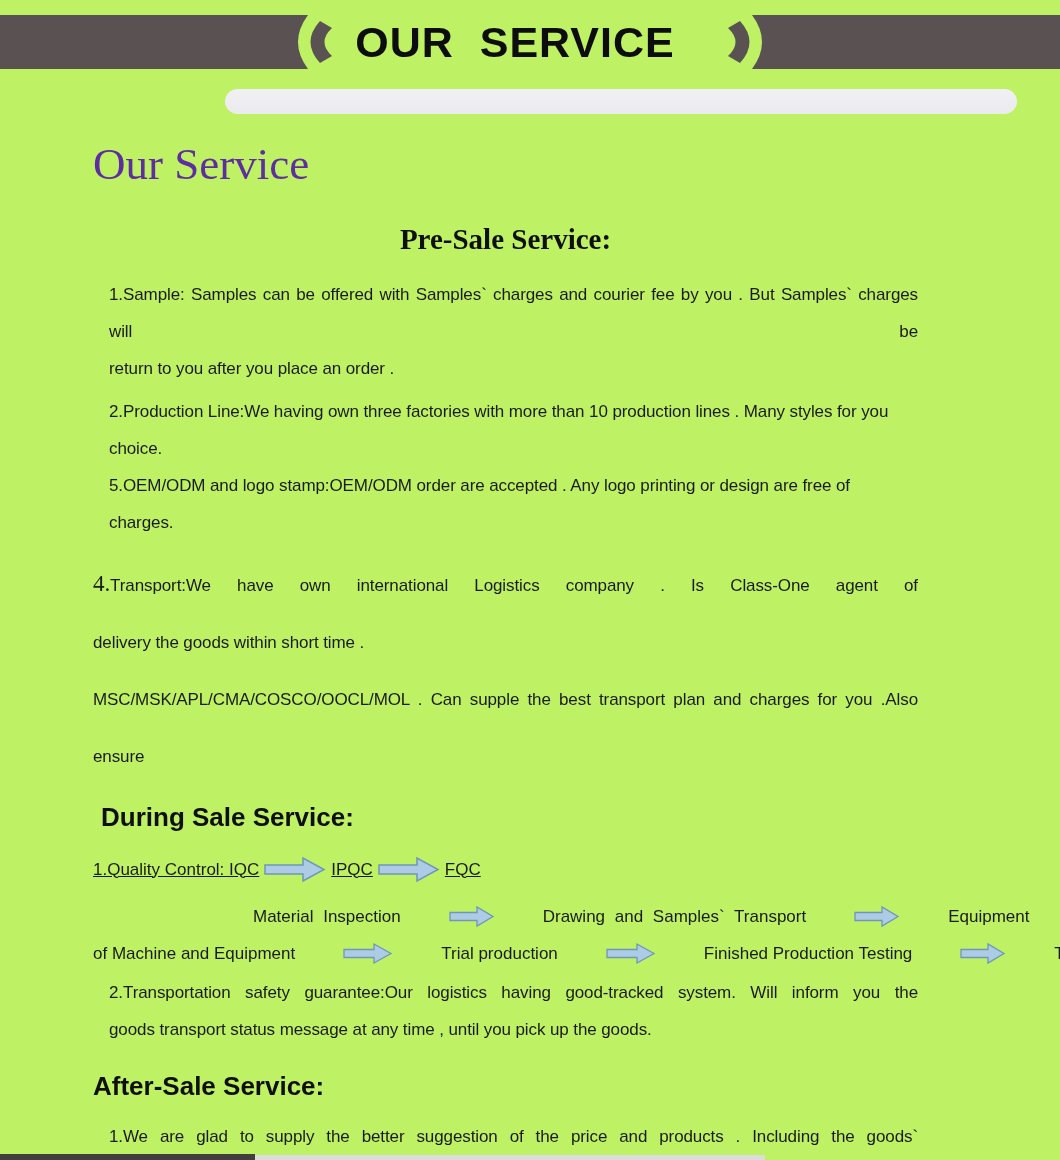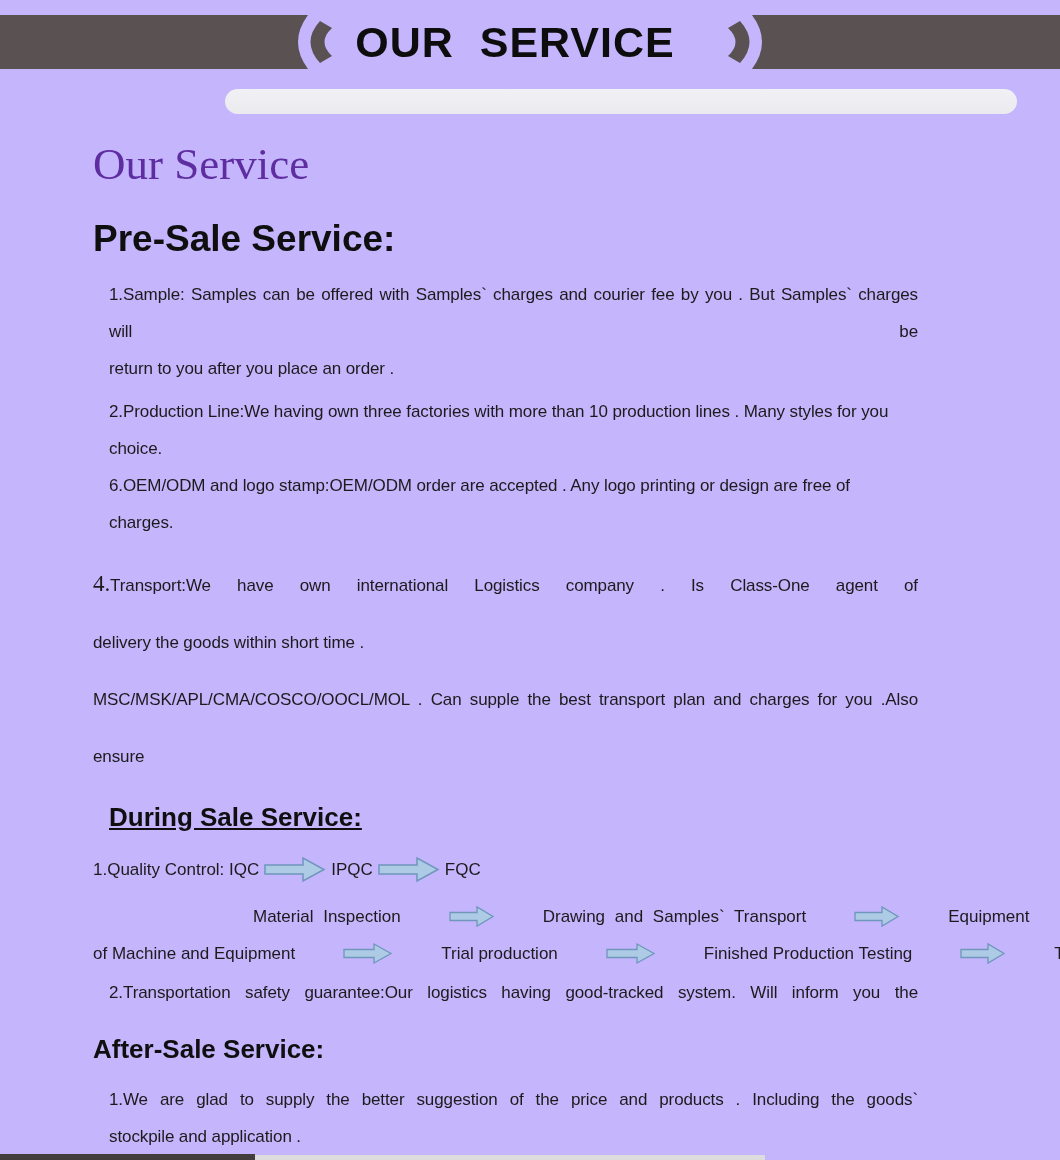--- a/index.html
+++ b/index.html
@@ -1,51 +1,51 @@
 <!DOCTYPE html>
 <html><head>
 <meta charset="utf-8">
 <style>
   html,body{margin:0;padding:0;background:#ffffff;}
-  #page{position:relative;width:1060px;height:1160px;background:#c4b5fd;overflow:hidden;
+  #page{position:relative;width:1060px;height:1160px;background:#bef264;overflow:hidden;
         font-family:"Liberation Sans",sans-serif;color:#1b1b1b;}
 
   
   .banner{position:absolute;top:0;left:0;width:1060px;height:80px;}
   .banner-title{position:absolute;top:18px;left:0;width:1030px;text-align:center;
                 font-family:"Liberation Sans",sans-serif;font-size:43px;font-weight:600;
                 color:#0d0d0d;letter-spacing:1px;white-space:pre;}
 
   
   .shadow-band{position:absolute;top:89px;left:225px;width:792px;height:25px;
                background:linear-gradient(#f1f0f4,#ebebef);border-radius:13px;}
 
   
   .content{position:absolute;left:93px;top:0;width:825px;}
 
   .page-heading{margin:138px 0 0 0;font-family:"Liberation Serif",serif;font-weight:400;
                 font-size:45px;line-height:52px;color:#5e2da0;}
 
-  .h-serif{margin:32px 0 0 0;font-family:Liberation Sans, sans-serif;font-weight:700;
-           font-size:37px;line-height:34px;color:#0f0f0f;}
+  .h-serif{margin:32px 0 0 0;font-family:Liberation Serif, serif;font-weight:700;
+           font-size:29px;line-height:34px;color:#0f0f0f;text-align:center;}
   .h-sans{font-family:"Liberation Sans",sans-serif;font-weight:700;font-size:26px;
           line-height:32px;color:#0f0f0f;}
-  .h-during{margin:16px 0 0 16px;text-decoration:underline;}
+  .h-during{margin:16px 0 0 8px;}
   .h-after{margin:22px 0 0 0;}
 
   .body-line{font-size:17px;line-height:37px;letter-spacing:-0.1px;margin-left:16px;}
   .jst{text-align:justify;text-align-last:justify;}
   .mt20{margin-top:20px;} .mt14{margin-top:14px;} .mt6{margin-top:6px;} .mt10{margin-top:10px;} .mt2{margin-top:2px;} .mt16{margin-top:16px;}
 
   .transport-line{font-size:17px;line-height:57px;letter-spacing:-0.1px;}
   .transport-num{font-family:"Liberation Serif",serif;font-size:23px;}
 
   
   .flow{display:flex;align-items:center;height:37px;font-size:17px;}
-  .flow-qc{margin-top:18px;gap:5px;}
+  .flow-qc{margin-top:18px;gap:5px;text-decoration:underline;}
   .flow-between{justify-content:space-between;gap:48px;}
   .flow-indent{padding-left:160px;}
   .flow span{white-space:nowrap;}
   .wordspread{word-spacing:5px;}
 
   .arrow-icon{flex:0 0 auto;display:inline-block;}
 
   
   .bottom-bar{position:absolute;bottom:0;left:0;height:6px;width:1060px;}
   .bottom-bar .seg1{position:absolute;left:0;bottom:0;width:255px;height:6px;background:#433d3d;}
@@ -70,21 +70,21 @@
 
   <div class="content">
 
     <div class="page-heading">Our Service</div>
 
     <div class="h-serif">Pre-Sale Service:</div>
 
     <div class="body-line jst mt20">1.Sample: Samples can be offered with Samples` charges and courier fee by you . But Samples` charges will be</div>
     <div class="body-line">return to you after you place an order .</div>
     <div class="body-line mt6">2.Production Line:We having own three factories with more than 10 production lines . Many styles for you choice.</div>
-    <div class="body-line">6.OEM/ODM and logo stamp:OEM/ODM order are accepted . Any logo printing or design are free of charges.</div>
+    <div class="body-line">5.OEM/ODM and logo stamp:OEM/ODM order are accepted . Any logo printing or design are free of charges.</div>
 
     <div class="transport-line jst mt14"><span class="transport-num">4.</span><span>Transport:We have own international Logistics company . Is Class-One agent of</span></div>
     <div class="transport-line">delivery the goods within short time .</div>
     <div class="transport-line jst">MSC/MSK/APL/CMA/COSCO/OOCL/MOL . Can supple the best transport plan and charges for you .Also ensure</div>
 
     <div class="h-sans h-during">During Sale Service:</div>
 
     <div class="flow flow-qc">
       <span>1.Quality Control: IQC</span>
       <svg class="arrow-icon" width="62" height="27" viewBox="0 0 62 27">
@@ -120,20 +120,21 @@
         </svg>
       <span>Finished Production Testing</span>
       <svg class="arrow-icon" width="46" height="23" viewBox="0 0 46 23">
           <polygon points="1,7.5 28,7.5 28,2 44,11.5 28,21 28,15.5 1,15.5" fill="#aecbe6" stroke="#6f96bb" stroke-width="1.3"></polygon>
         </svg>
       <span>The Third</span>
     </div>
 
 
     <div class="body-line jst mt2">2.Transportation safety guarantee:Our logistics having good-tracked system. Will inform you the</div>
+    <div class="body-line">goods transport status message at any time , until you pick up the goods.</div>
 
     <div class="h-sans h-after">After-Sale Service:</div>
 
     <div class="body-line jst mt16">1.We are glad to supply the better suggestion of the price and products . Including the goods`</div>
     <div class="body-line">stockpile and application .</div>
 
   </div>
 
   <div class="bottom-bar">
     <div class="seg1"></div>

